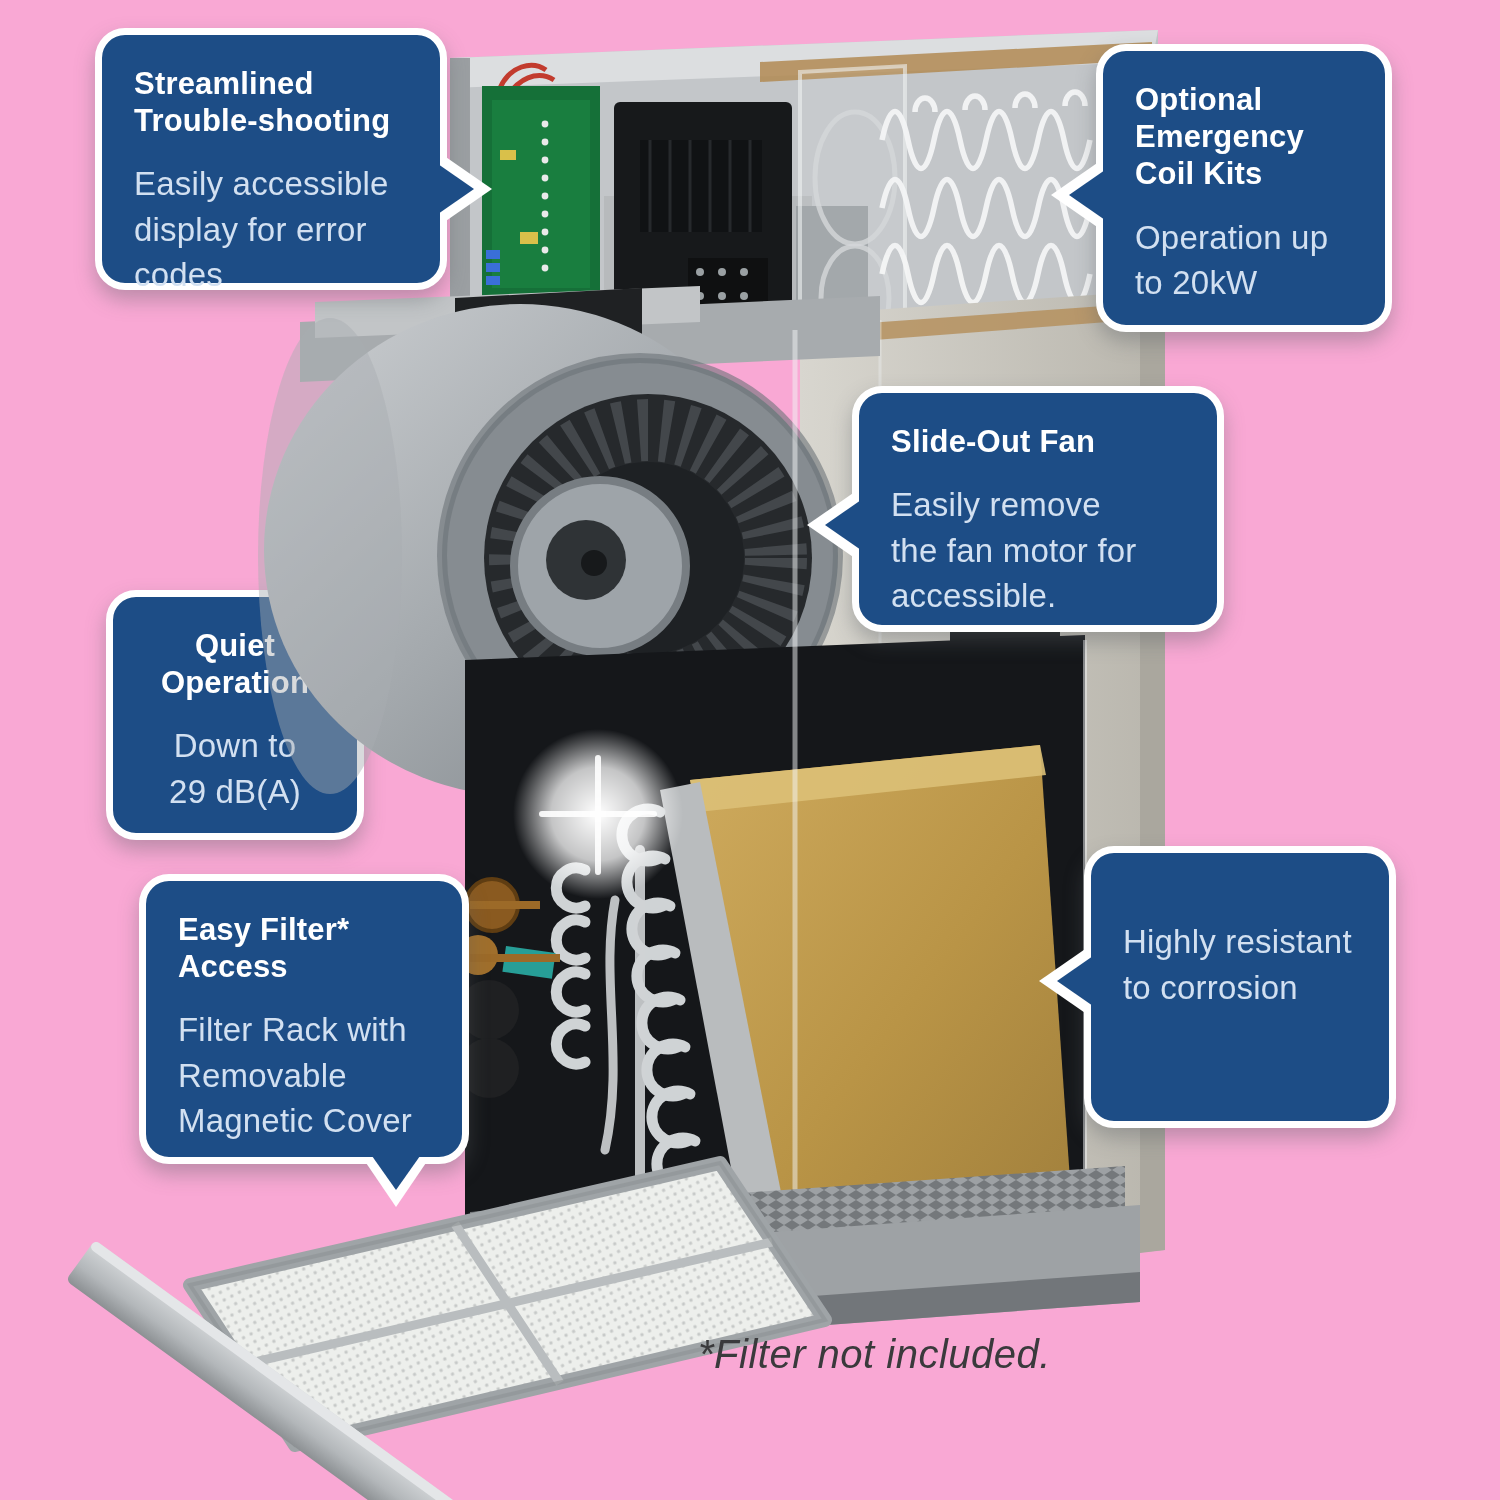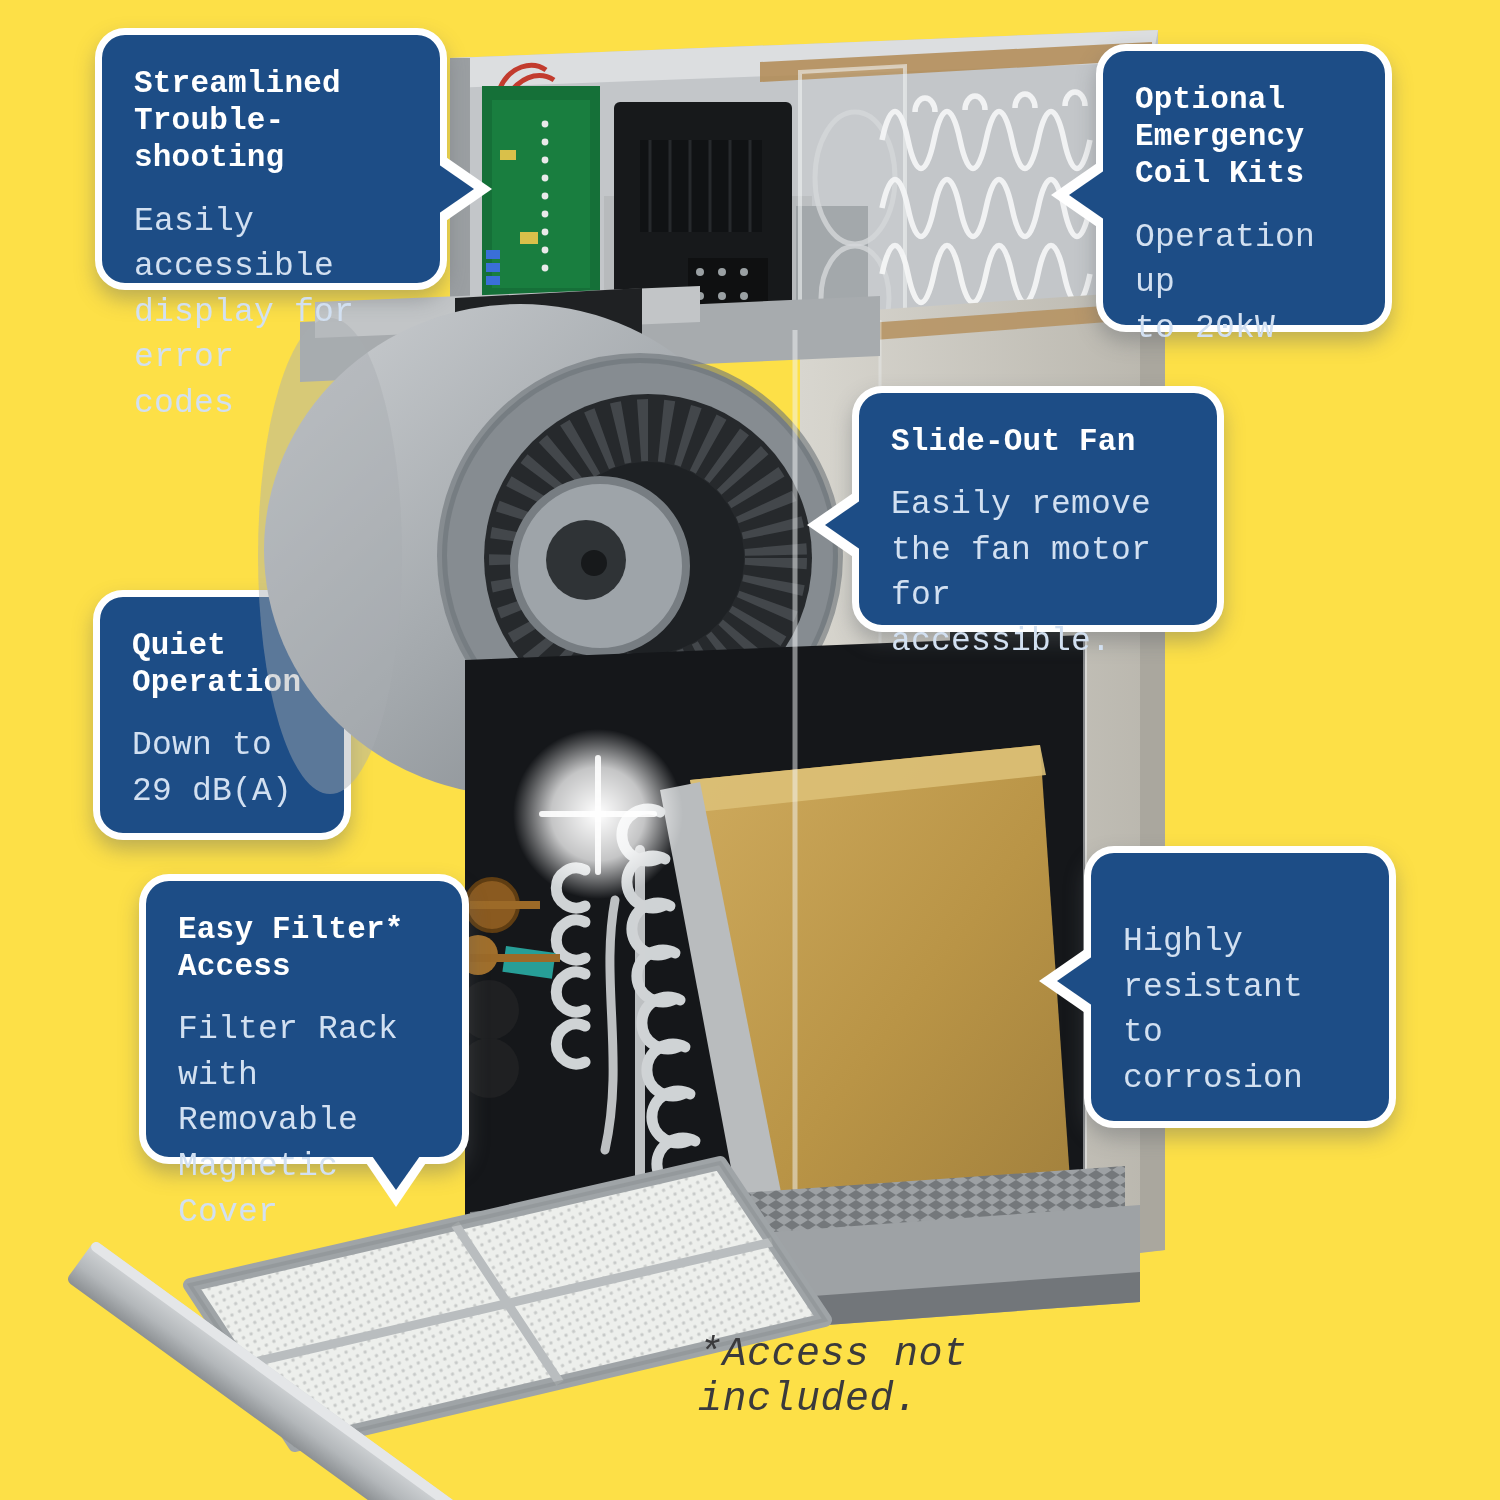--- a/index.html
+++ b/index.html
@@ -1,18 +1,18 @@
 <!DOCTYPE html>
 <html><head>
 <meta charset="utf-8">
 <style>
   html,body{margin:0;padding:0;background:#ffffff;}
   #stage{
-    position:relative;width:1500px;height:1500px;overflow:hidden;background:#fde047;
-    font-family:Liberation Mono, monospace;
+    position:relative;width:1500px;height:1500px;overflow:hidden;background:#f9a8d4;
+    font-family:Liberation Sans, sans-serif;
   }
   #unit-svg{position:absolute;left:0;top:0;z-index:10;pointer-events:none;}
   .callout{
     --blue:#1d4d86;
     position:absolute;z-index:30;box-sizing:border-box;
     background:var(--blue);border:7px solid #ffffff;border-radius:30px;
     box-shadow:0 10px 20px rgba(90,95,100,.38);
     padding:30px 32px;
   }
   .callout .title{
@@ -33,21 +33,21 @@
   .pl::after{content:"";position:absolute;left:-34px;top:calc(var(--pt) + 11px);width:0;height:0;
     border:solid transparent;border-width:25px 36px 25px 0;border-right-color:var(--blue);}
   .pb::before{content:"";position:absolute;bottom:-50px;left:var(--pl);width:0;height:0;
     border:solid transparent;border-width:50px 34px 0 34px;border-top-color:#ffffff;}
   .pb::after{content:"";position:absolute;bottom:-33px;left:calc(var(--pl) + 10px);width:0;height:0;
     border:solid transparent;border-width:34px 24px 0 24px;border-top-color:var(--blue);}
 
   #co-troubleshooting{left:95px;top:28px;width:352px;height:262px;}
   #co-heatkits{left:1096px;top:44px;width:296px;height:288px;}
   #co-fan{left:852px;top:386px;width:372px;height:246px;}
-  #co-quiet{left:93px;top:590px;width:258px;height:250px;z-index:5;}
+  #co-quiet{left:106px;top:590px;width:258px;height:250px;z-index:5;text-align:center;}
   #co-filter{left:115px;top:874px;width:330px;height:290px;margin-left:24px;}
   #co-coil{left:1084px;top:846px;width:312px;height:282px;padding-top:44px;}
 
   #footnote{
     position:absolute;z-index:40;left:698px;top:1332px;width:420px;
     font-size:40px;font-style:italic;color:#3a3a3c;letter-spacing:.5px;
   }
 </style>
 </head>
 <body>
@@ -279,14 +279,14 @@
     <span class="body">Filter Rack with
 Removable
 Magnetic Cover</span>
   </div>
 
   <div class="callout pl" id="co-coil" style="--pt:92px">
     <span class="body">Highly resistant
 to corrosion</span>
   </div>
 
-  <div id="footnote">*Access not included.</div>
+  <div id="footnote">*Filter not included.</div>
 </div>
 
 </body></html>

